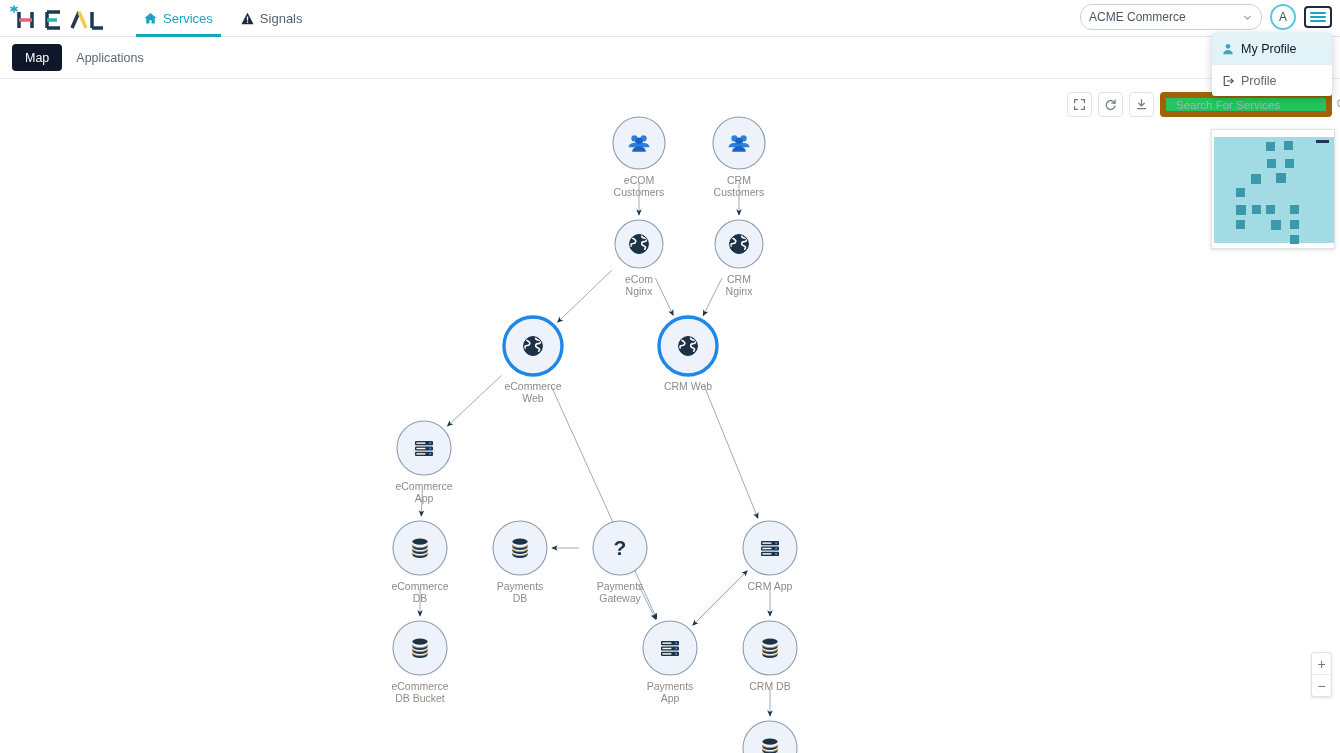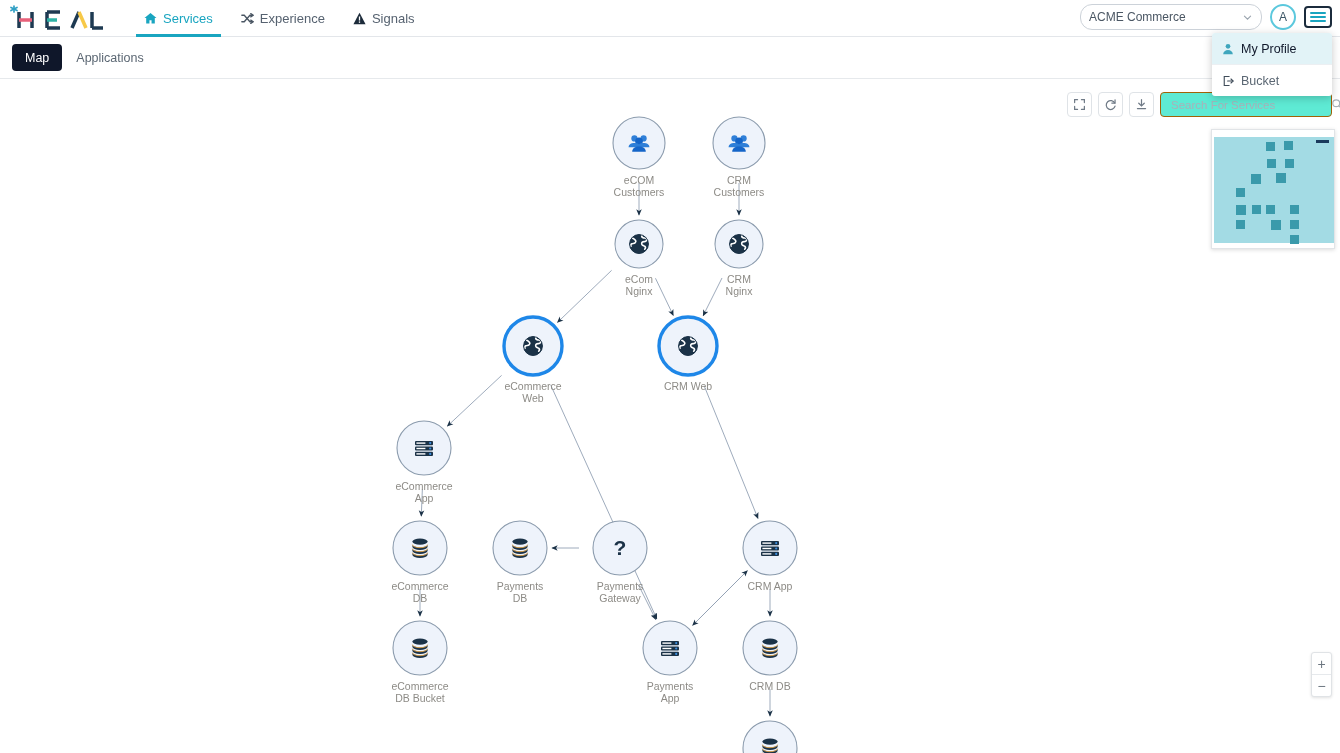--- a/index.html
+++ b/index.html
@@ -102,22 +102,22 @@
   .maptools {
     position: absolute; top: 13px; right: 8px;
     display: flex; align-items: center; gap: 6px; z-index: 20;
   }
   .tool-btn {
     width: 25px; height: 25px; border: 1px solid #dfe3e7; border-radius: 4px;
     background: #fff; display: flex; align-items: center; justify-content: center;
     cursor: pointer; color: #7b8692;
   }
   .search-box {
-    width: 172px; height: 25px; border: 1px solid #a16207; border-radius: 4px;
-    background: #5eead4; display: flex; align-items: center;
+    width: 172px; height: 25px; border: 6px solid #a16207; border-radius: 4px;
+    background: #22c55e; display: flex; align-items: center;
     padding: 0 8px; gap: 4px;
   }
   .search-box input {
     border: 0; outline: 0; flex: 1; font-size: 11.5px; color: #4a5663;
     font-family: "Liberation Sans", sans-serif; background: transparent;
   }
   .search-box input::placeholder { color: #a9b1b9; }
 
   
   .minimap {
@@ -183,31 +183,20 @@
 
       <div class="nav-item active">
         <span class="nav-ico">
           <svg viewBox="0 0 16 16" fill="#19a5c0">
               <path d="M8 1.3 0.6 7.4h2.1V14h4V10h2.6v4h4V7.4h2.1z"></path>
             </svg>
         </span>
         <span class="nav-label">Services</span>
       </div>
 
-      <div class="nav-item">
-        <span class="nav-ico">
-          <svg viewBox="0 0 16 16" fill="none" stroke="#4a5663" stroke-width="1.6" stroke-linecap="round">
-            <path d="M1 4h3l7 8h3"></path>
-              <path d="M1 12h3l7-8h3"></path>
-            <path d="M12 2l3 2-3 2"></path>
-              <path d="M12 10l3 2-3 2"></path>
-          </svg>
-        </span>
-        <span class="nav-label">Experience</span>
-      </div>
 
       <div class="nav-item">
         <span class="nav-ico">
           <svg viewBox="0 0 16 16" fill="#1c2b3a">
               <path d="M8 1 0.5 15h15z"></path>
               <rect x="7.2" y="5.5" width="1.6" height="5" fill="#fff"></rect>
               <rect x="7.2" y="11.6" width="1.6" height="1.7" fill="#fff"></rect>
             </svg>
         </span>
         <span class="nav-label">Signals</span>
@@ -247,21 +236,21 @@
     </div>
     <div class="dd-sep"></div>
     <div class="dd-item">
       <span class="dd-ico">
         <svg viewBox="0 0 16 16" fill="none" stroke="#404d5a" stroke-width="1.5" stroke-linecap="round">
           <path d="M9.5 2H3v12h6.5"></path>
             <path d="M7.5 8h7"></path>
             <path d="M12 5.3 14.8 8 12 10.7"></path>
         </svg>
       </span>
-      <span>Bucket</span>
+      <span>Profile</span>
     </div>
   </div>
 
   <div class="subbar">
     <div class="pill">Map</div>
     <div class="subtab">Applications</div>
   </div>
 
   <div class="canvas">
 

